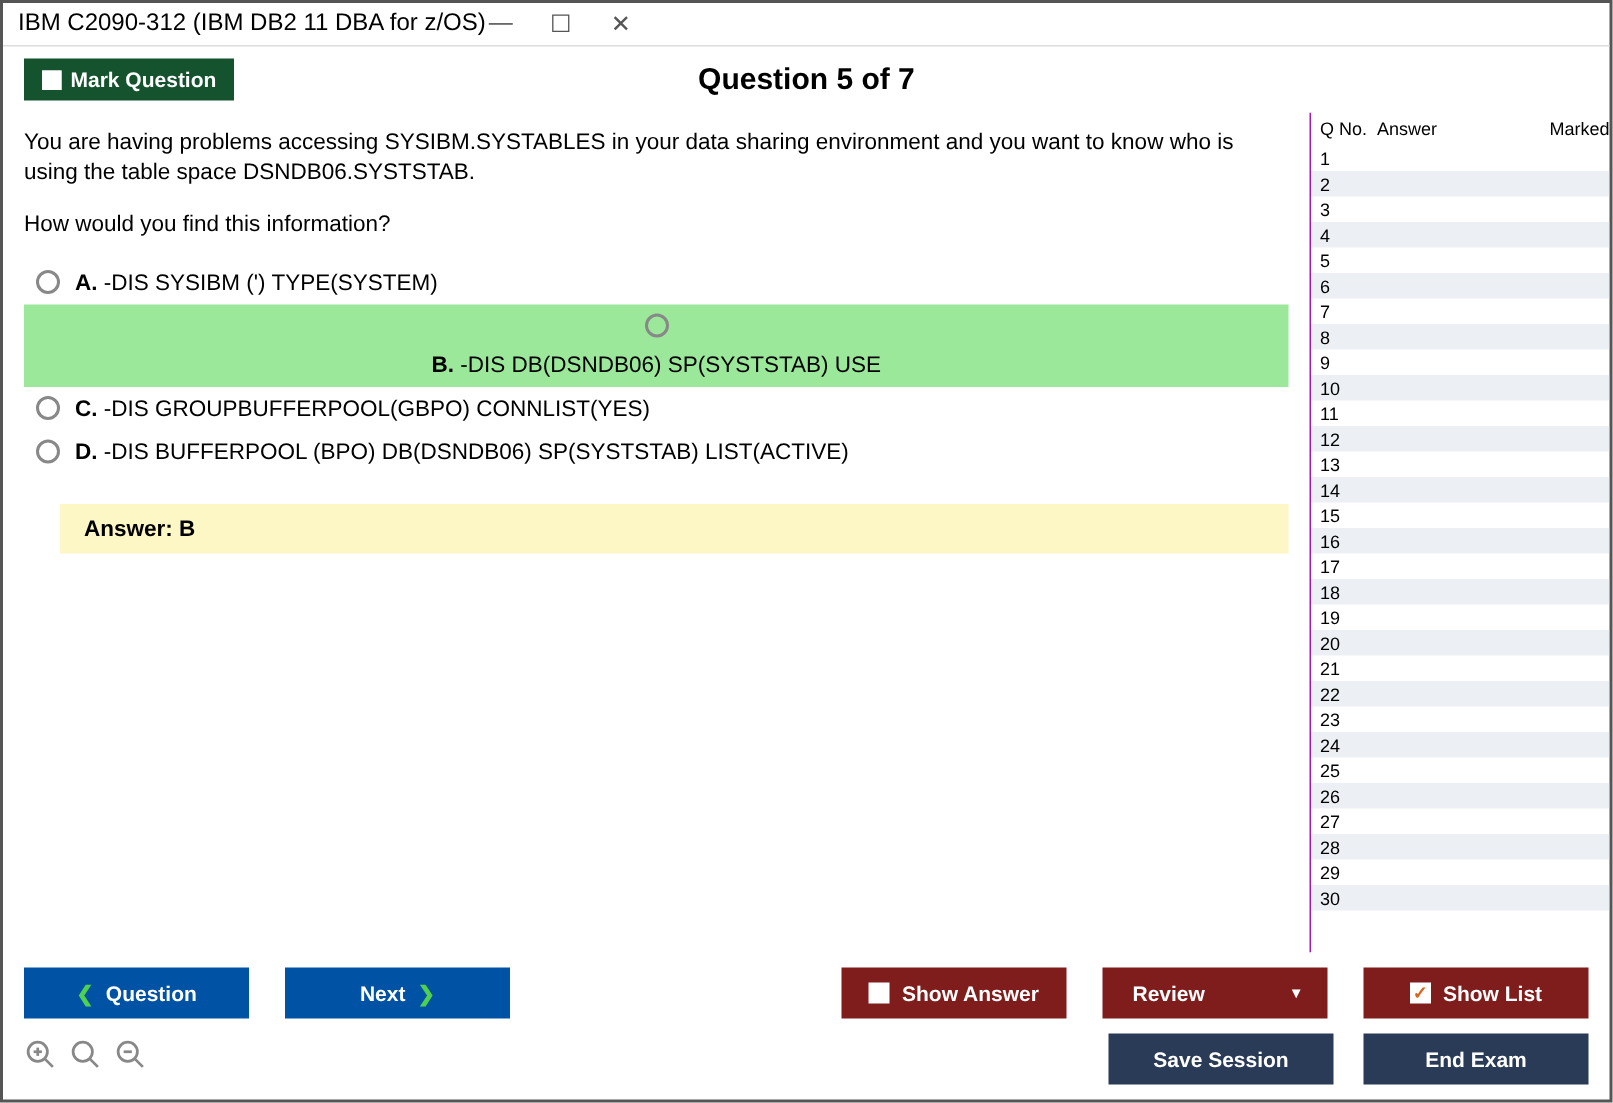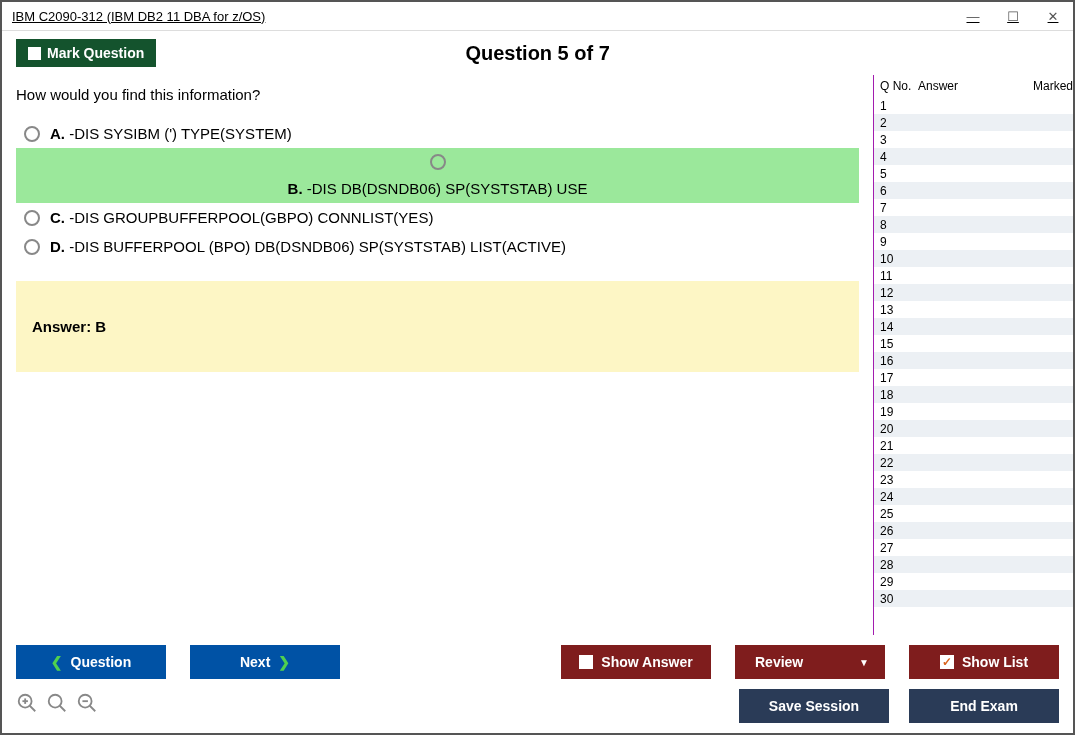--- a/index.html
+++ b/index.html
@@ -1,33 +1,33 @@
 <!DOCTYPE html>
 <html><head>
 <meta charset="utf-8">
 <style>
 * { box-sizing: border-box; margin: 0; padding: 0; }
 body { font-family: Arial, sans-serif; font-size: 14px; background: #fff; }
 .window { width: 1075px; height: 735px; border: 2px solid #555; position: relative; display: flex; flex-direction: column; }
-.titlebar { display: flex; justify-content: space-between; align-items: center; padding: 4px 10px; font-size: 13px; border-bottom: 1px solid #ddd; text-decoration: underline; }
+.titlebar { display: flex; align-items: center; padding: 4px 10px; font-size: 16px; border-bottom: 1px solid #ddd; }
 .win-controls { display: flex; gap: 20px; align-items: center; }
 .win-btn { width: 20px; height: 20px; display: flex; align-items: center; justify-content: center; cursor: pointer; color: #555; }
 .header { display: flex; align-items: center; padding: 8px 14px; }
 .mark-btn { background: #14532d; color: #fff; padding: 6px 12px; font-weight: bold; display: flex; align-items: center; gap: 6px; cursor: pointer; border: none; font-size: 14px; }
 .mark-btn .box { width: 13px; height: 13px; border: 2px solid #fff; background: #fff; }
 .q-counter { flex: 1; text-align: center; font-size: 20px; font-weight: bold; margin-left: -140px; }
 .main { flex: 1; display: flex; overflow: hidden; }
 .content { flex: 1; padding: 10px 14px; font-size: 15px; overflow: auto; }
 .q-text { margin-bottom: 14px; line-height: 1.35; }
 .option { display: flex; align-items: center; padding: 6px 8px; gap: 10px; }
 .option.correct { background: #9be89b; flex-direction: column; }
 .radio { width: 16px; height: 16px; border: 2px solid #888; border-radius: 50%; flex-shrink: 0; cursor: pointer; }
 .opt-text { }
 .opt-letter { font-weight: bold; }
-.answer-box { background: #fdf6c5; padding: 37px 16px; margin-top: 20px; font-weight: bold; font-size: 15px; }
+.answer-box { background: #fdf6c5; padding: 8px 16px; margin-top: 20px; font-weight: bold; font-size: 15px; margin-left: 24px; }
 .sidebar { width: 200px; border-left: 1px solid #a21caf; display: flex; flex-direction: column; }
 .side-head { display: flex; font-size: 12px; padding: 4px 0; }
 .side-head .c1 { width: 44px; padding-left: 6px; }
 .side-head .c2 { width: 78px; }
 .side-head .c3 { flex: 1; text-align: right; }
 .side-list { flex: 1; overflow-y: scroll; }
 .side-row { display: flex; font-size: 12px; height: 17px; align-items: center; }
 .side-row:nth-child(even) { background: #ecf0f4; }
 .side-row .c1 { width: 44px; padding-left: 6px; }
 .side-row .c2 { width: 78px; }
@@ -64,20 +64,21 @@
   <div class="header">
     <button class="mark-btn">
       <span class="box"></span>
       <span>Mark Question</span>
     </button>
     <div class="q-counter">Question 5 of 7</div>
   </div>
 
   <div class="main">
     <div class="content">
+      <div class="q-text">You are having problems accessing SYSIBM.SYSTABLES in your data sharing environment and you want to know who is using the table space DSNDB06.SYSTSTAB.</div>
       <div class="q-text">How would you find this information?</div>
 
       <div id="options">
           <div class="option">
             <div class="radio"></div>
             <div class="opt-text"><span class="opt-letter">A. </span><span>-DIS SYSIBM (') TYPE(SYSTEM)</span></div>
           </div>
           <div class="option correct">
             <div class="radio"></div>
             <div class="opt-text"><span class="opt-letter">B. </span><span>-DIS DB(DSNDB06) SP(SYSTSTAB) USE</span></div>

